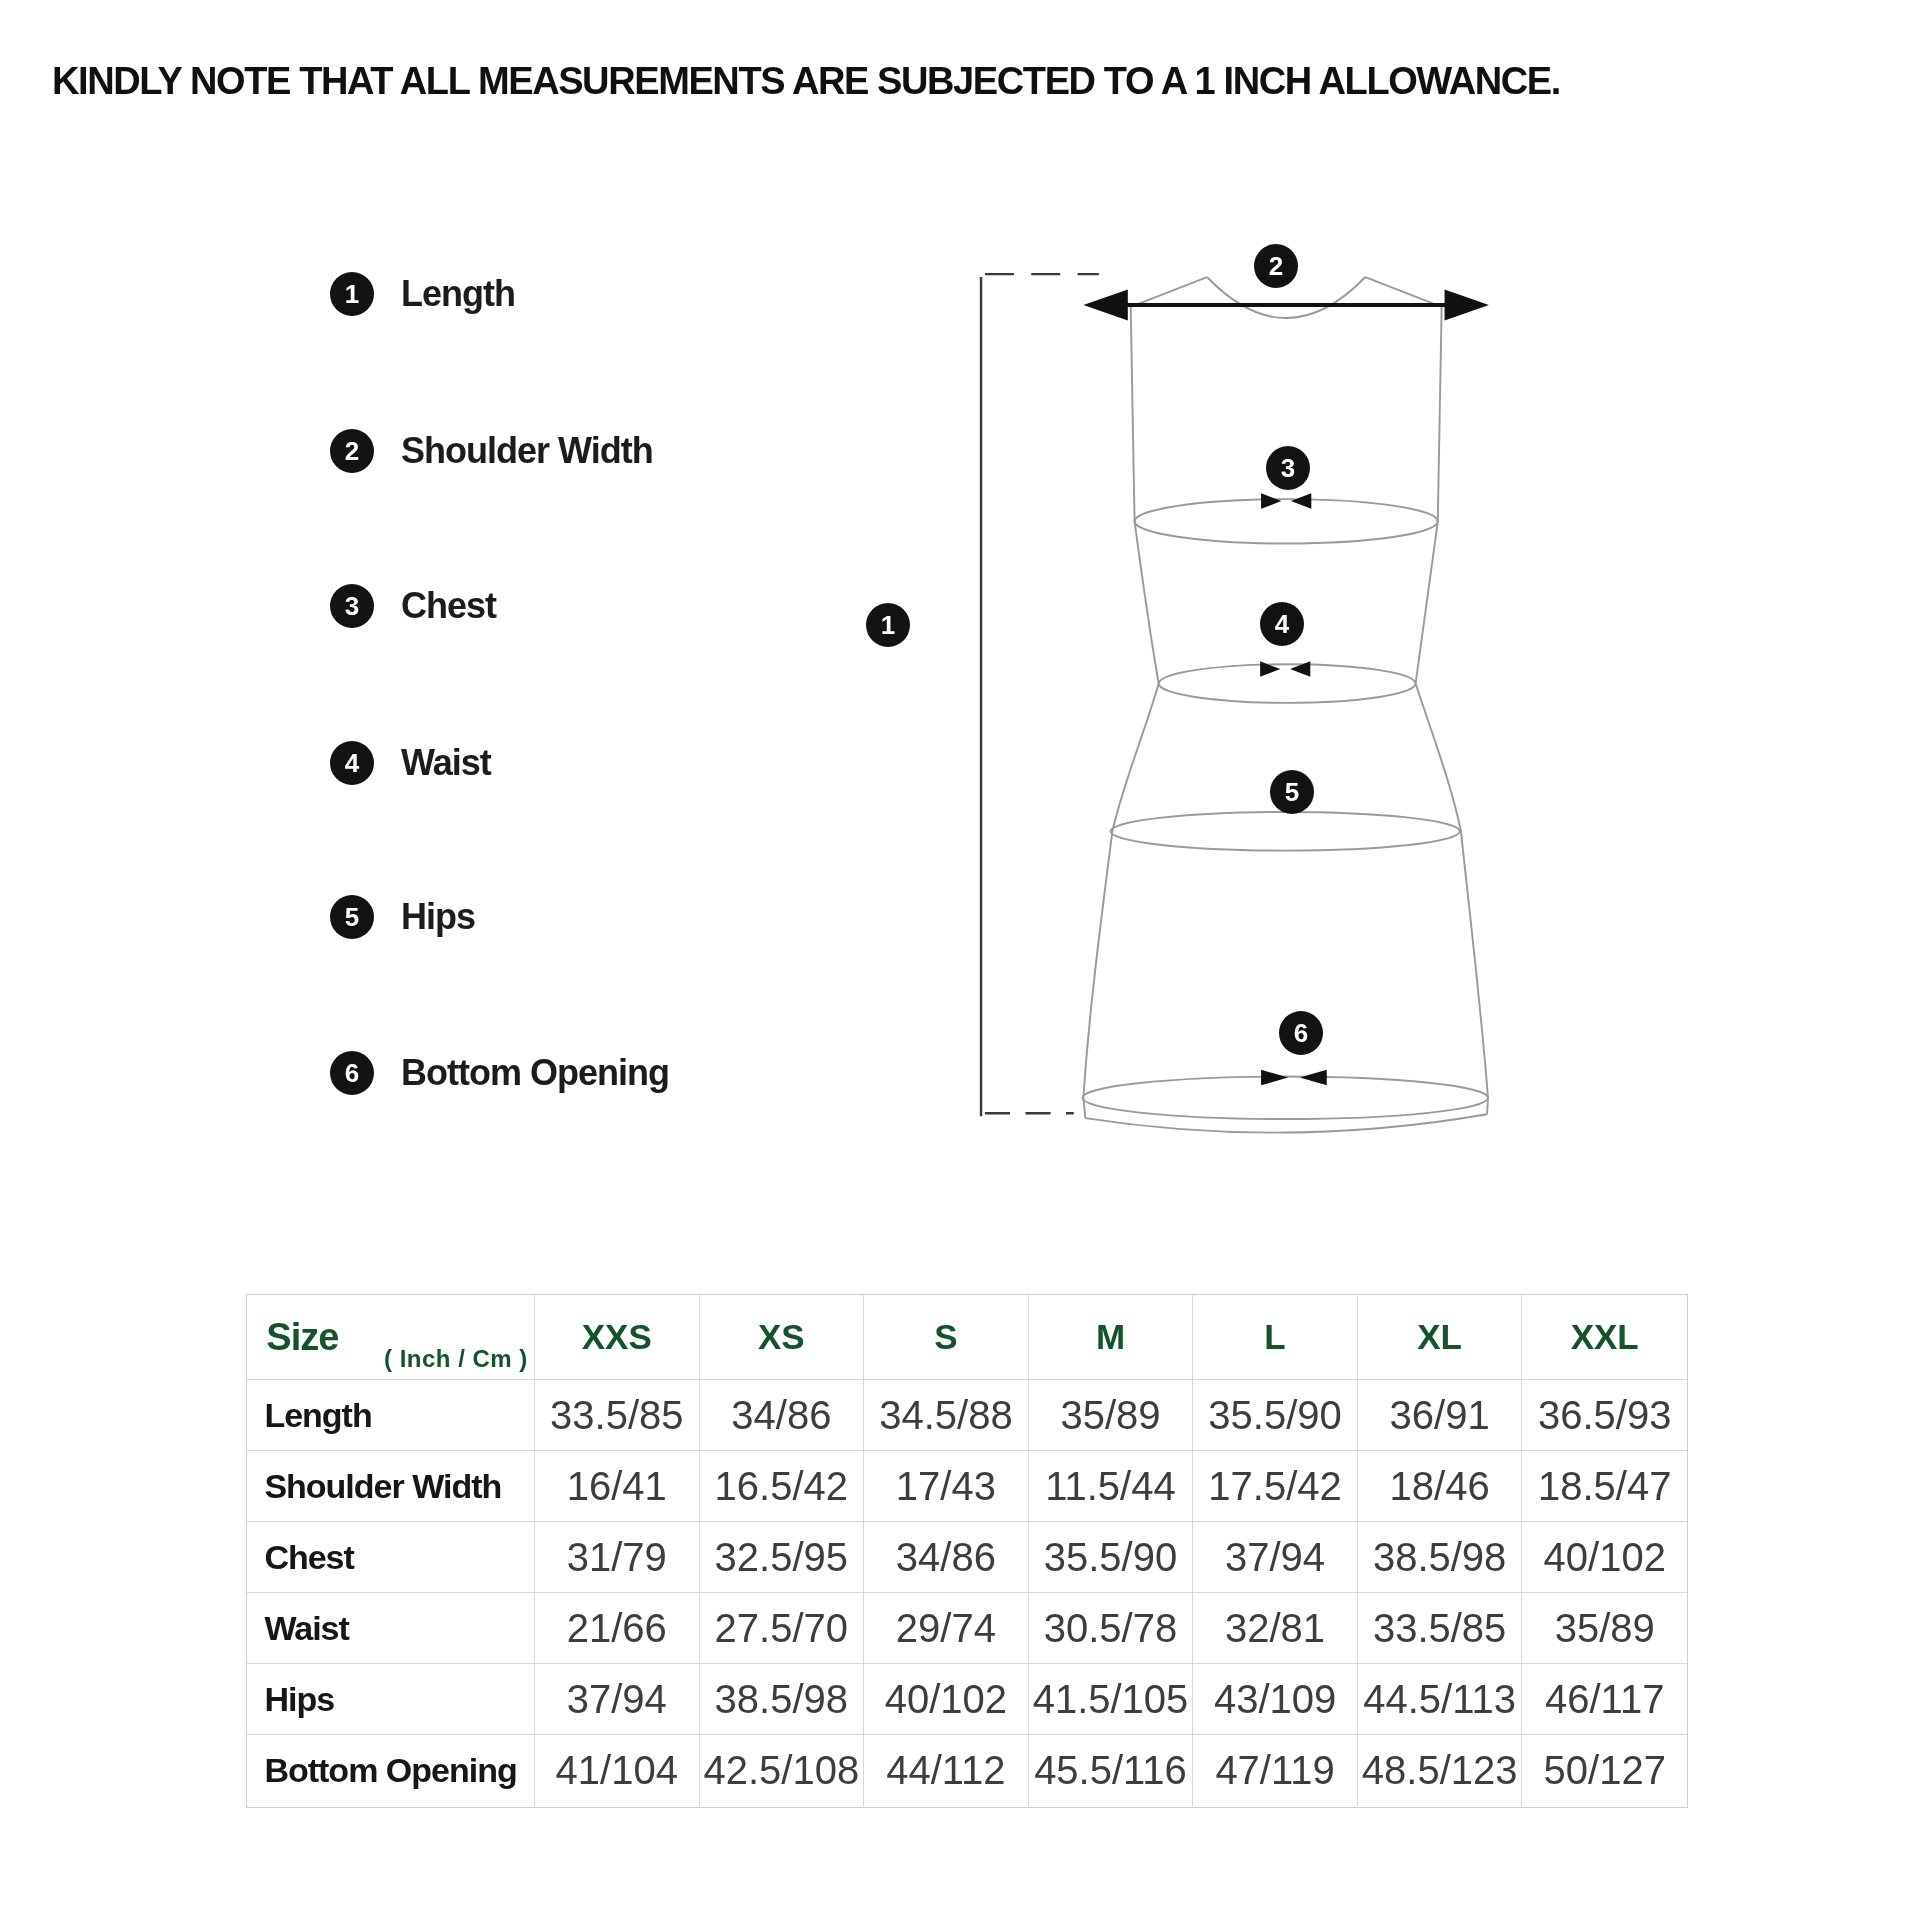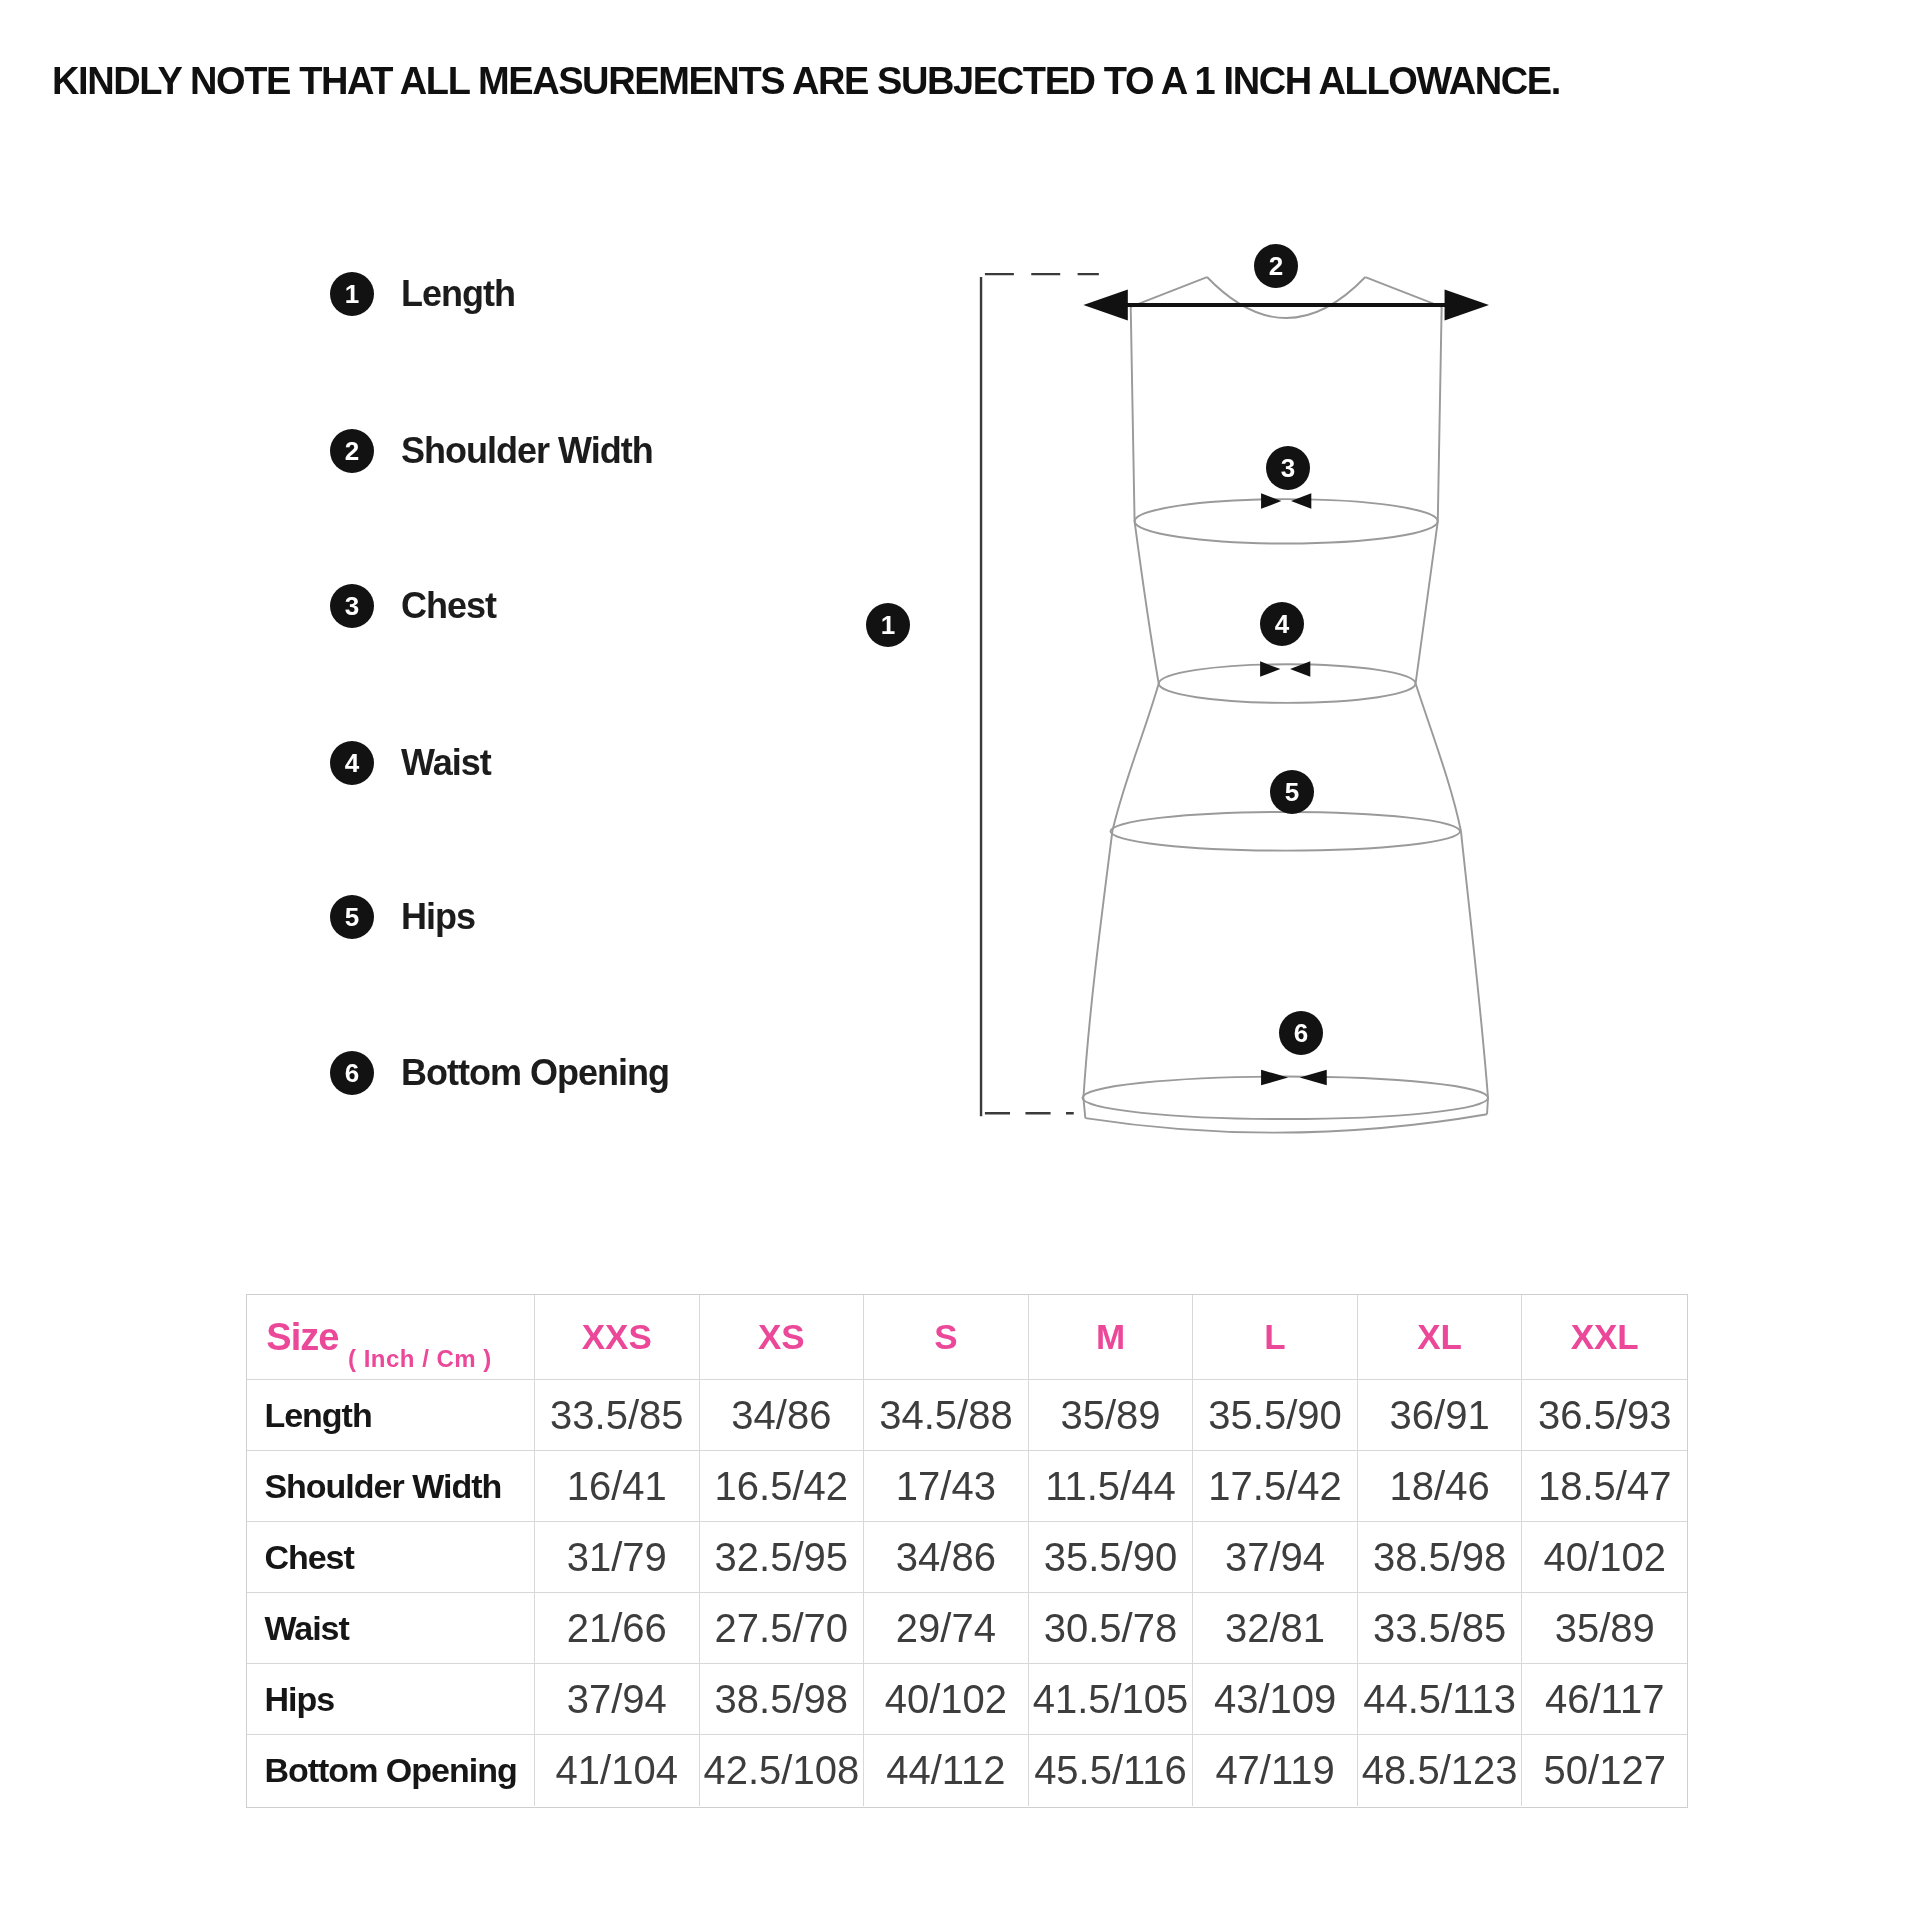--- a/index.html
+++ b/index.html
@@ -37,21 +37,21 @@
     grid-template-rows:85px repeat(6, 71px);
     border:1.9px solid #cfcfcf; box-sizing:border-box; background:#ffffff;
   }
   .cell {
     border-right:1.9px solid #d8d8d8; border-bottom:1.9px solid #d8d8d8;
     display:flex; align-items:center; justify-content:center;
     box-sizing:border-box; white-space:nowrap;
   }
   .size-table > .cell:nth-child(8n) { border-right:none;text-align:center; }
   .size-table > .cell:nth-child(n+49) { border-bottom:none; }
-  .head { font-weight:bold; font-size:35px; color:#ec4899; }
+  .head { font-weight:bold; font-size:35px; color:#14532d;gap:36px; }
   .size-head { justify-content:flex-start; padding-left:19.3px; }
   .size-word { font-size:38px; font-weight:bold; letter-spacing:-1px; }
   .size-unit { font-size:24px; font-weight:bold; margin-left:9.7px; letter-spacing:0.5px;margin-top:44px; }
   .rowlabel {
     justify-content:flex-start; padding-left:17.4px;
     font-size:34px; font-weight:bold; letter-spacing:-1px; color:#161616;
   }
   .val { font-size:40px; color:#3d3d3d; }
 </style>
 </head>

